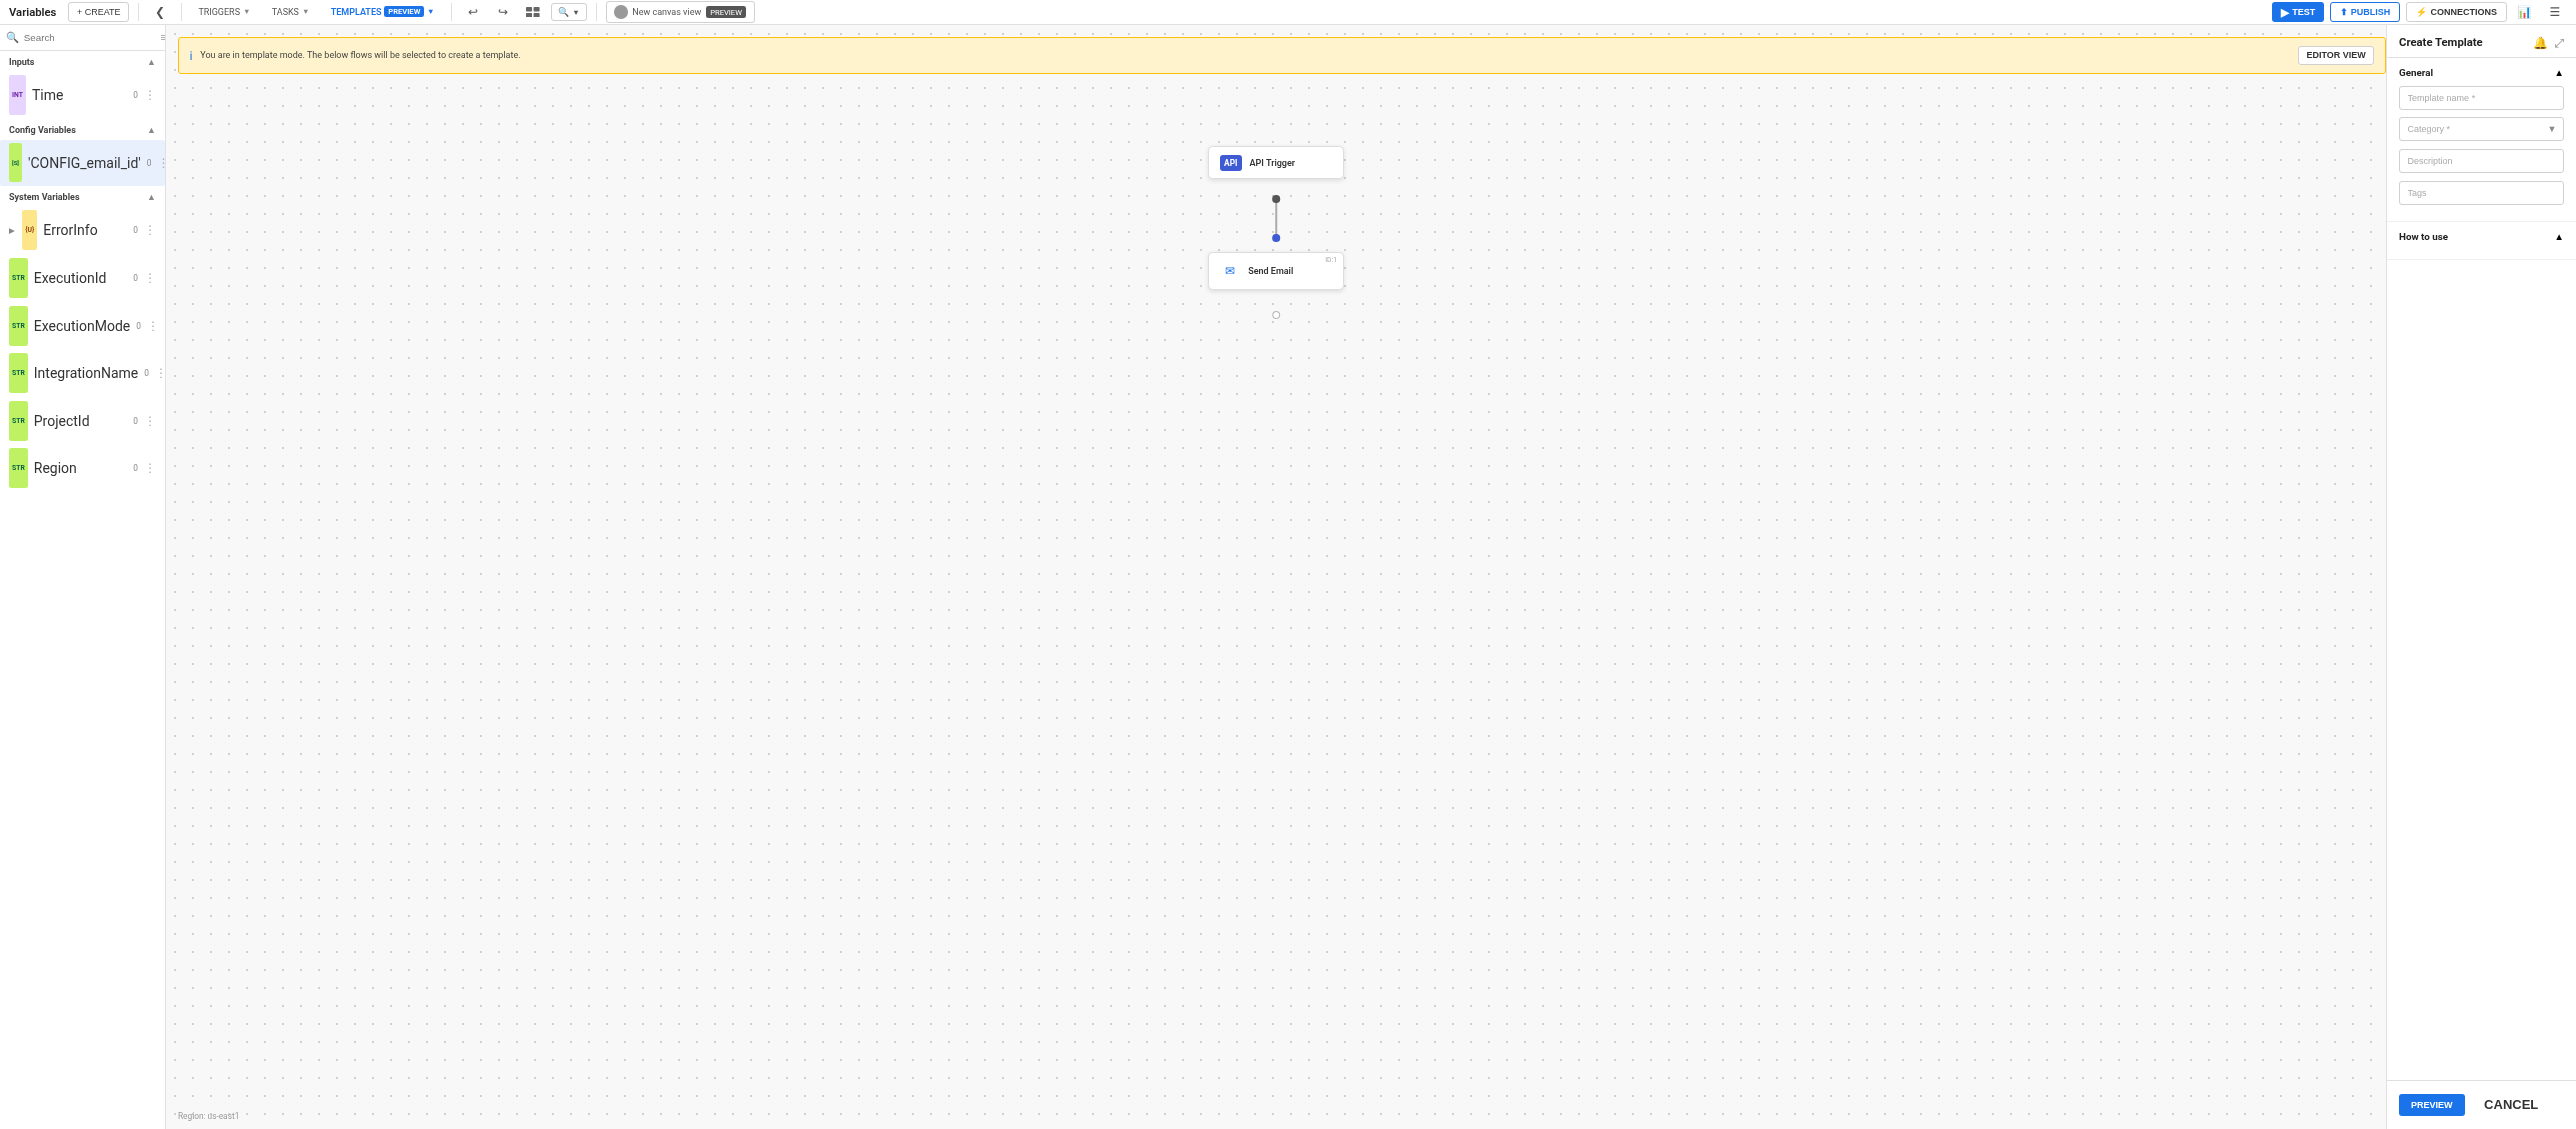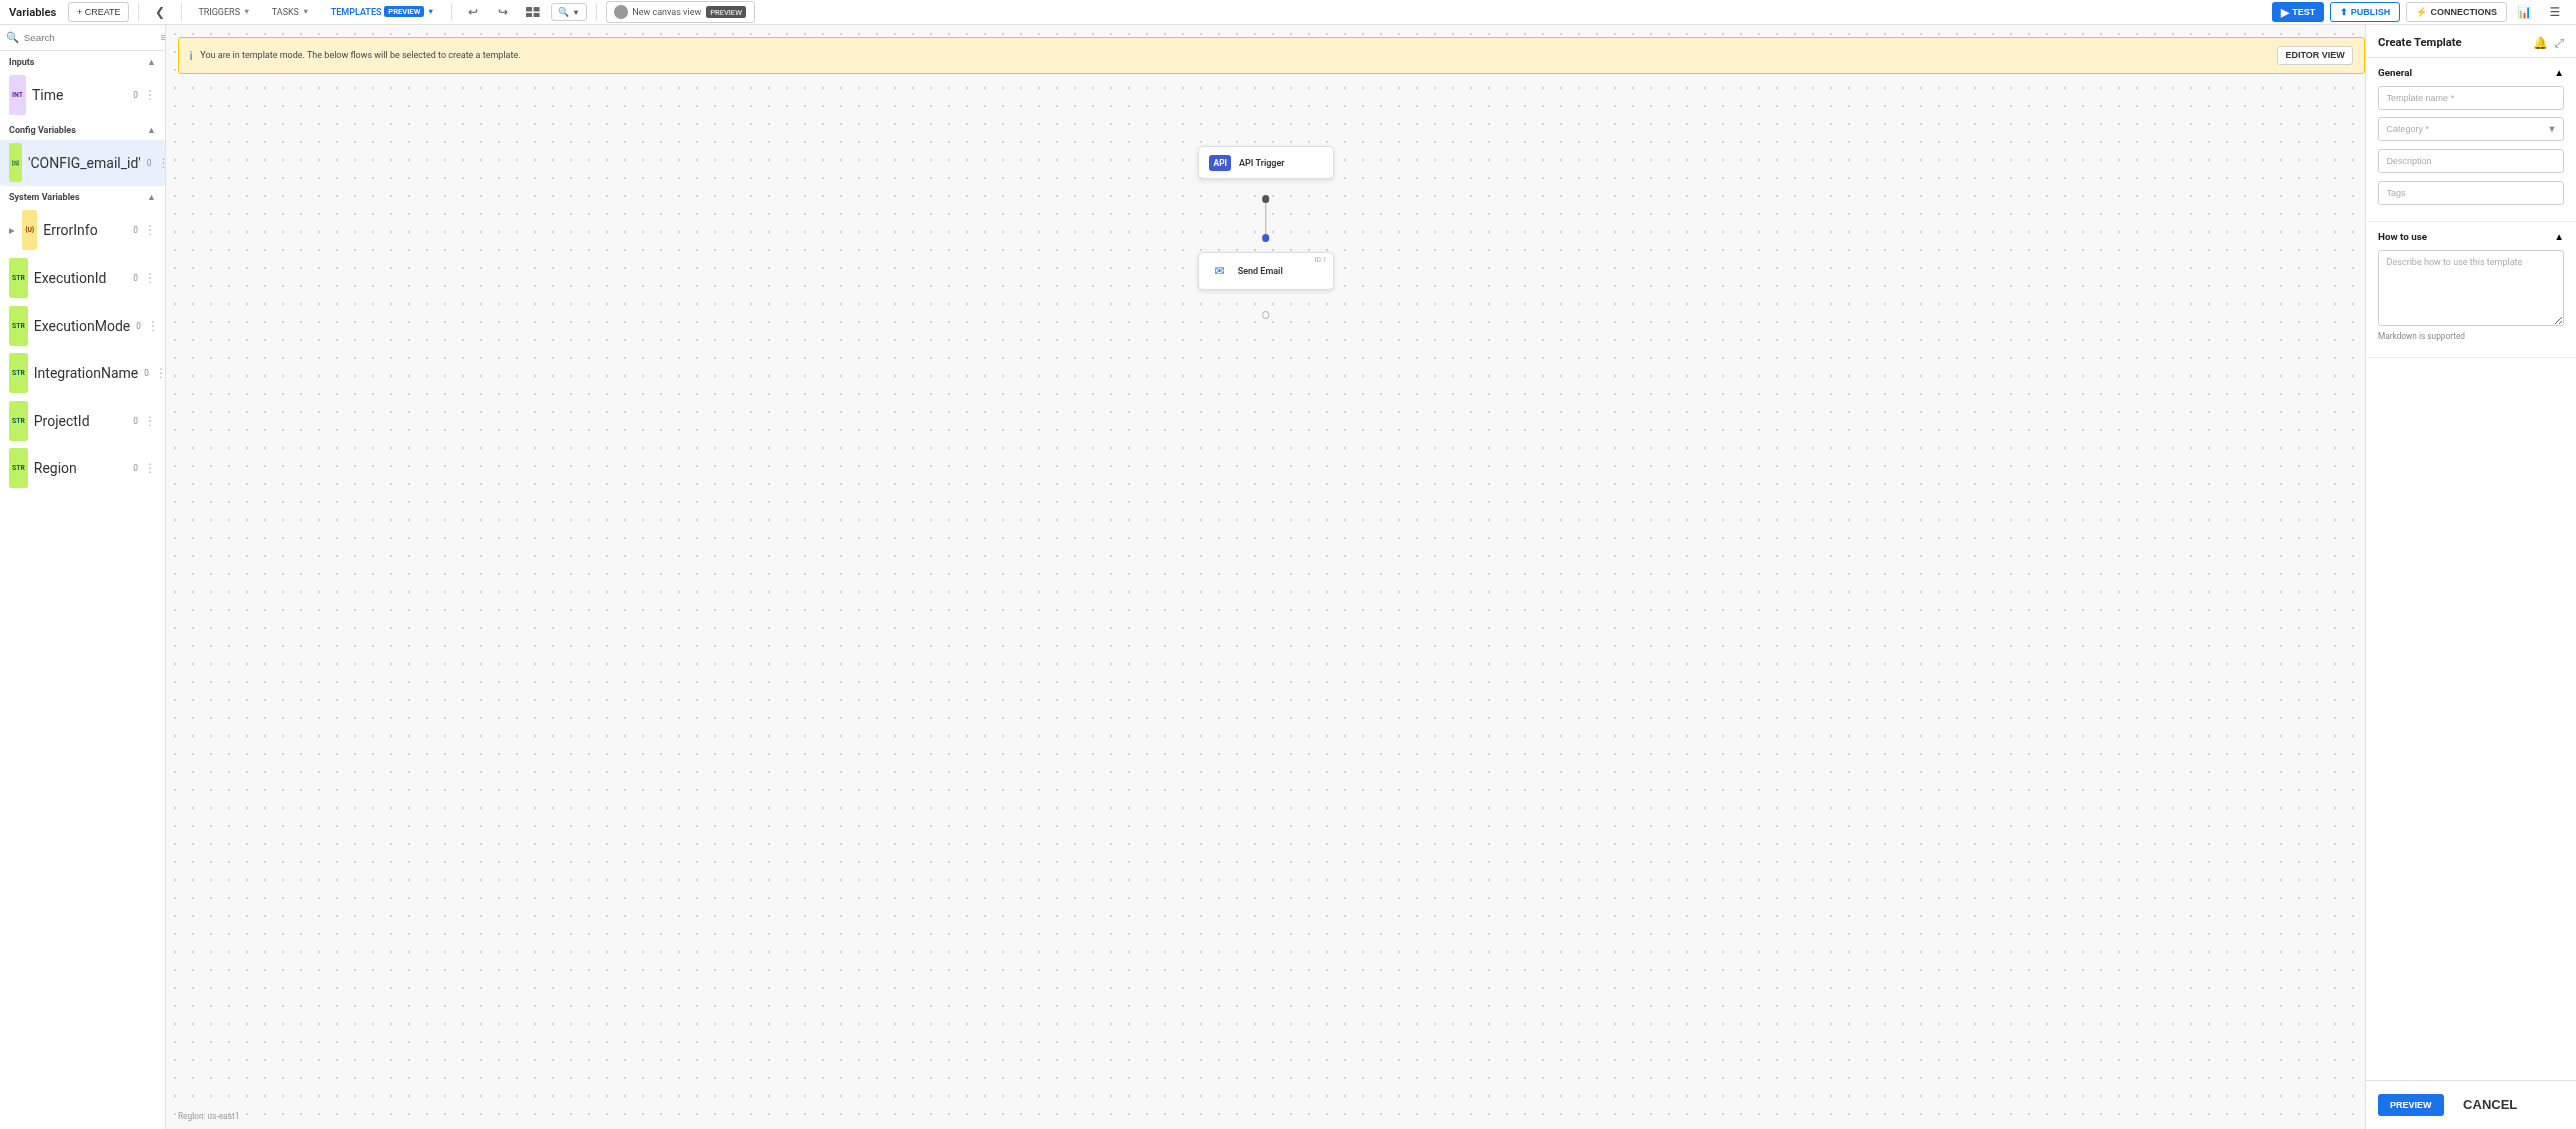--- a/index.html
+++ b/index.html
@@ -145,21 +145,21 @@
       transform: translateX(-50%);
     }
     .line-1 { top: 175px; height: 38px; }
     .node-dot { position: absolute; left: 50%; width: 7.6px; height: 7.6px; border-radius: 50%; transform: translateX(-50%); }
     .dot-top { background: #555; top: 170px; }
     .dot-mid { background: #3f5bd4; top: 209px; }
     .dot-bot { background: #fff; border: 1.5px solid #aaa; top: 286px; }
 
     
     .right-panel {
-      width: 211px; background: #fff; border-left: 0.8px solid #e0e0e0;
+      width: 190px; background: #fff; border-left: 0.8px solid #e0e0e0;
       display: flex; flex-direction: column; overflow-y: auto; flex-shrink: 0;
     }
     .panel-header {
       display: flex; align-items: center; justify-content: space-between;
       padding: 10.6px 12px 7.6px; border-bottom: 0.8px solid #e0e0e0;
     }
     .panel-title { font-size: 11.3px; font-weight: 700; color: #222; }
     .panel-icons { display: flex; gap: 6px; align-items: center; }
     .panel-icon-btn { color: #888; cursor: pointer; font-size: 12px; }
 
@@ -402,24 +402,20 @@
       <div class="form-field">
         <input class="form-input" type="text" placeholder="Tags" style="">
       </div>
     </div>
 
     <div class="panel-section">
       <div class="panel-section-header">
         <span class="panel-section-title">How to use</span>
         <span>▲</span>
       </div>
-      <div class="form-field">
-        <textarea class="form-textarea" placeholder="Describe how to use this template" style=""></textarea>
-        <div class="markdown-note">Markdown is supported</div>
-      </div>
     </div>
 
     <div class="panel-footer">
       <button class="btn-preview-panel">PREVIEW</button>
       <button class="btn-cancel-panel">CANCEL</button>
     </div>
   </div>
 
 </div>
 

